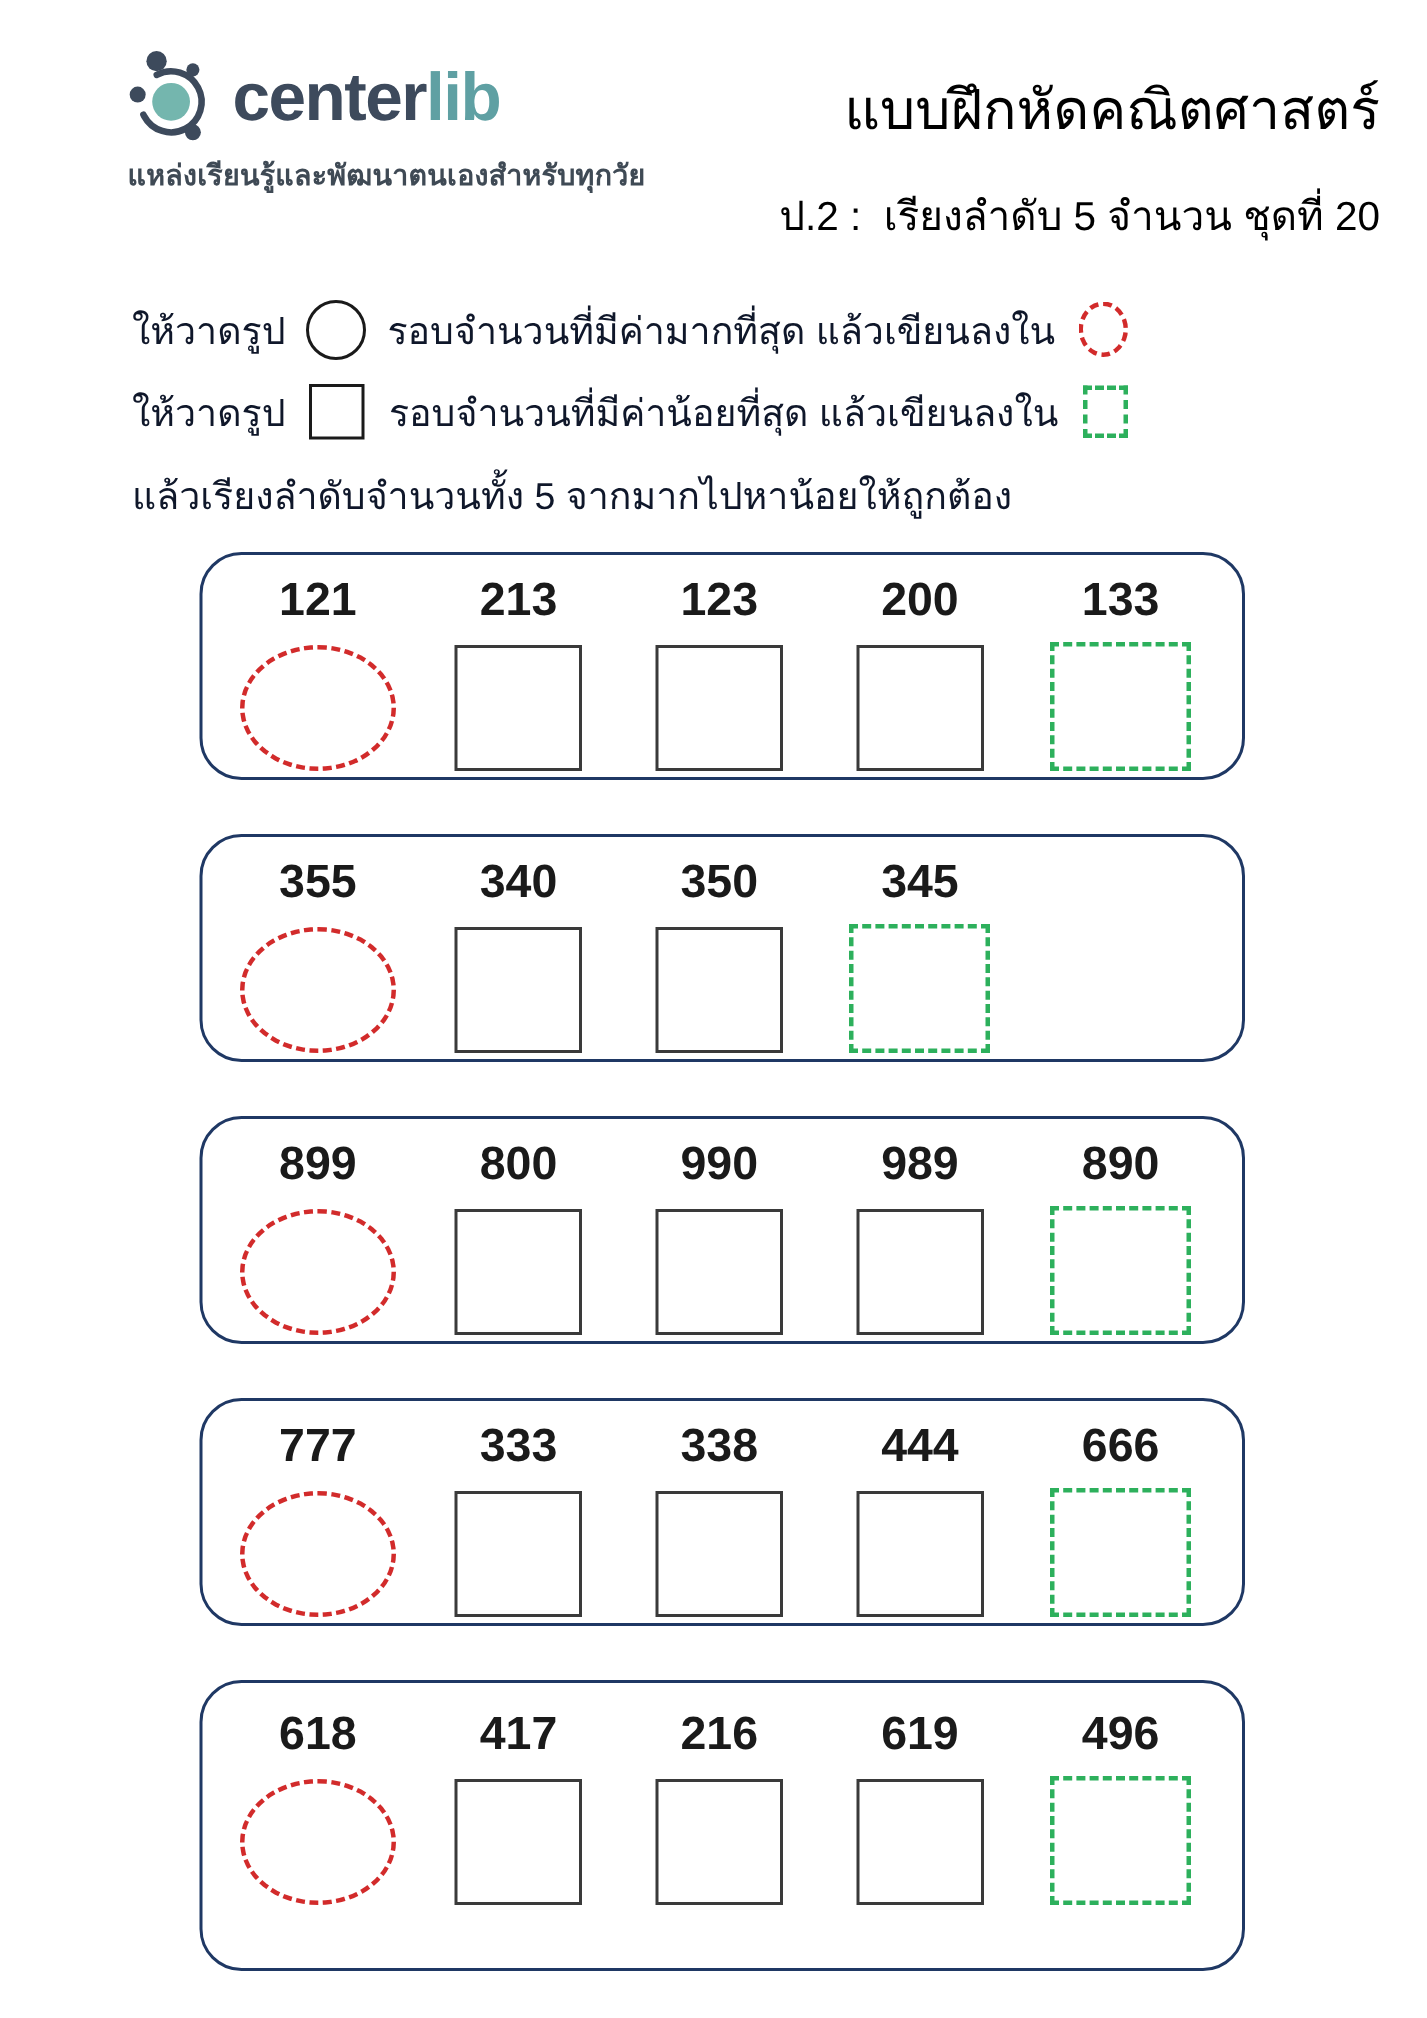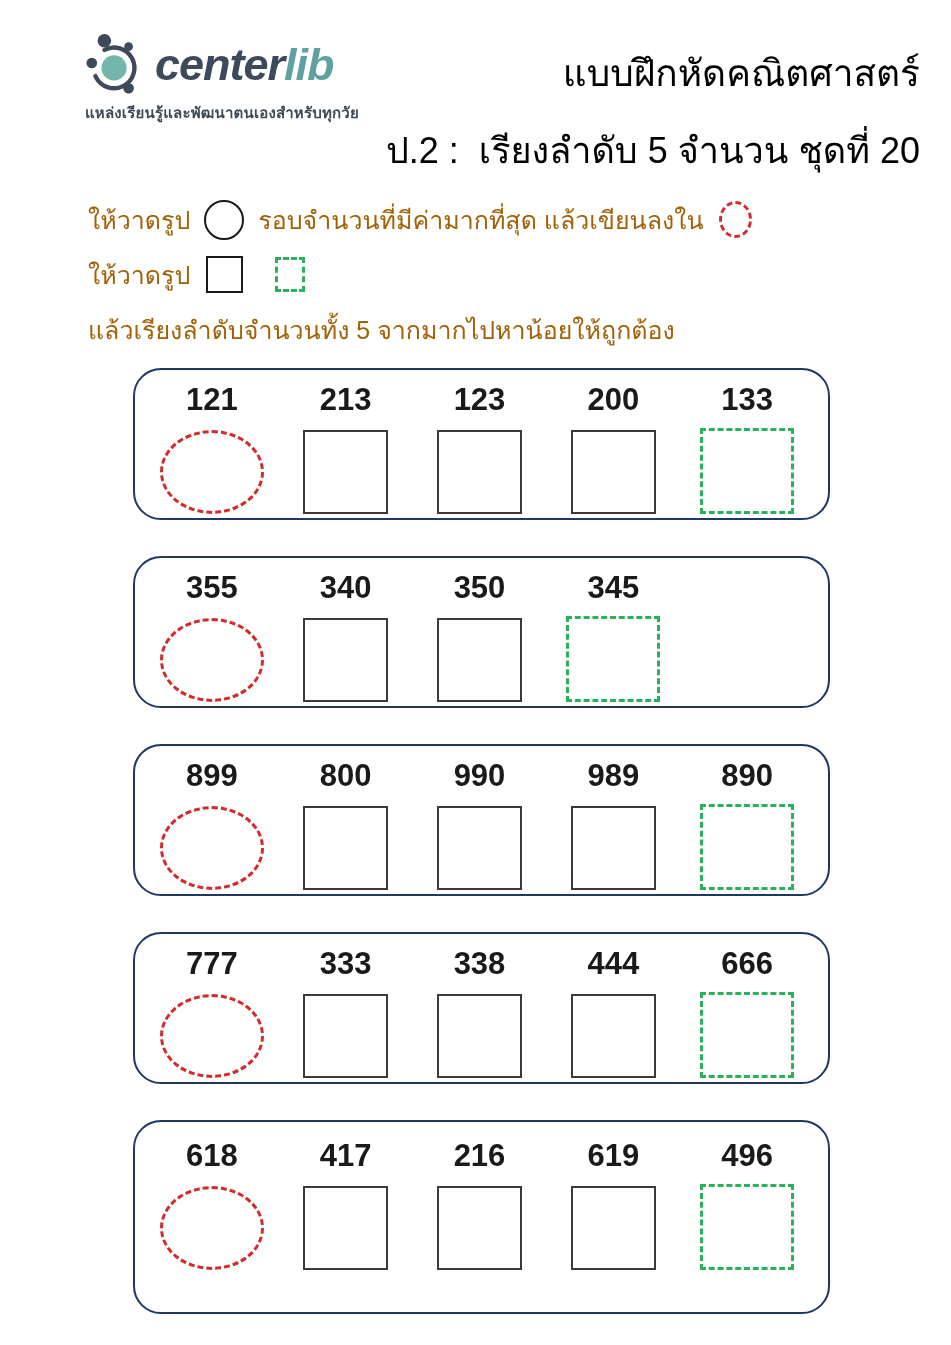--- a/index.html
+++ b/index.html
@@ -14,65 +14,65 @@
   }
 
   
   .logo {
     position: absolute;
     left: 85px;
     top: 33px;
     display: flex;
     flex-direction: column;
   }
-  .logo-row { display: flex; align-items: center; gap: 8px; font-style: italic; }
+  .logo-row { display: flex; align-items: center; gap: 8px; }
   .logo-icon { width: 62px; height: 62px; }
   .brand {
     font-size: 45px;
     font-weight: bold;
     color: #3d4a5c;
     letter-spacing: -1px;
     line-height: 1;
   }
   .brand .lib { color: #5fa0a3; }
   .tagline {
     margin-top: 6px;
-    font-size: 15px;
+    font-size: 19px;
     font-weight: bold;
     color: #3f4a55;
     letter-spacing: 0.2px;
   }
   .titles {
     position: absolute;
     right: 31px;
     top: 52px;
     text-align: right;
   }
   .main-title {
     font-size: 37px;
     font-weight: normal;
     color: #000000;
     line-height: 1.2;
   }
   .subtitle {
     margin-top: 26px;
-    font-size: 36px;
+    font-size: 27px;
     font-weight: normal;
     color: #000000;
     white-space: pre;
   }
 
   
   .instructions {
     position: absolute;
     left: 88px;
     top: 192px;
     width: 700px;
     font-size: 25px;
-    color: #a16207;
+    color: #0f172a;
   }
   .instr-line {
     display: flex;
     align-items: center;
     height: 55px;
     white-space: pre;
   }
   .shape { display: inline-block; flex: 0 0 auto; }
   .circle-solid {
     width: 40px; height: 40px;
@@ -175,20 +175,21 @@
   <div class="instructions">
     <div class="instr-line">
       <span>ให้วาดรูป</span>
       <span class="shape circle-solid"></span>
       <span>รอบจำนวนที่มีค่ามากที่สุด แล้วเขียนลงใน</span>
       <span class="shape circle-dashed-red"></span>
     </div>
     <div class="instr-line">
       <span>ให้วาดรูป</span>
       <span class="shape square-solid"></span>
+      <span>รอบจำนวนที่มีค่าน้อยที่สุด แล้วเขียนลงใน</span>
       <span class="shape square-dashed-green"></span>
     </div>
     <div class="instr-line">
       <span>แล้วเรียงลำดับจำนวนทั้ง 5 จากมากไปหาน้อยให้ถูกต้อง</span>
     </div>
   </div>
 
   <div class="problems">
 
     <div class="problem-box">

